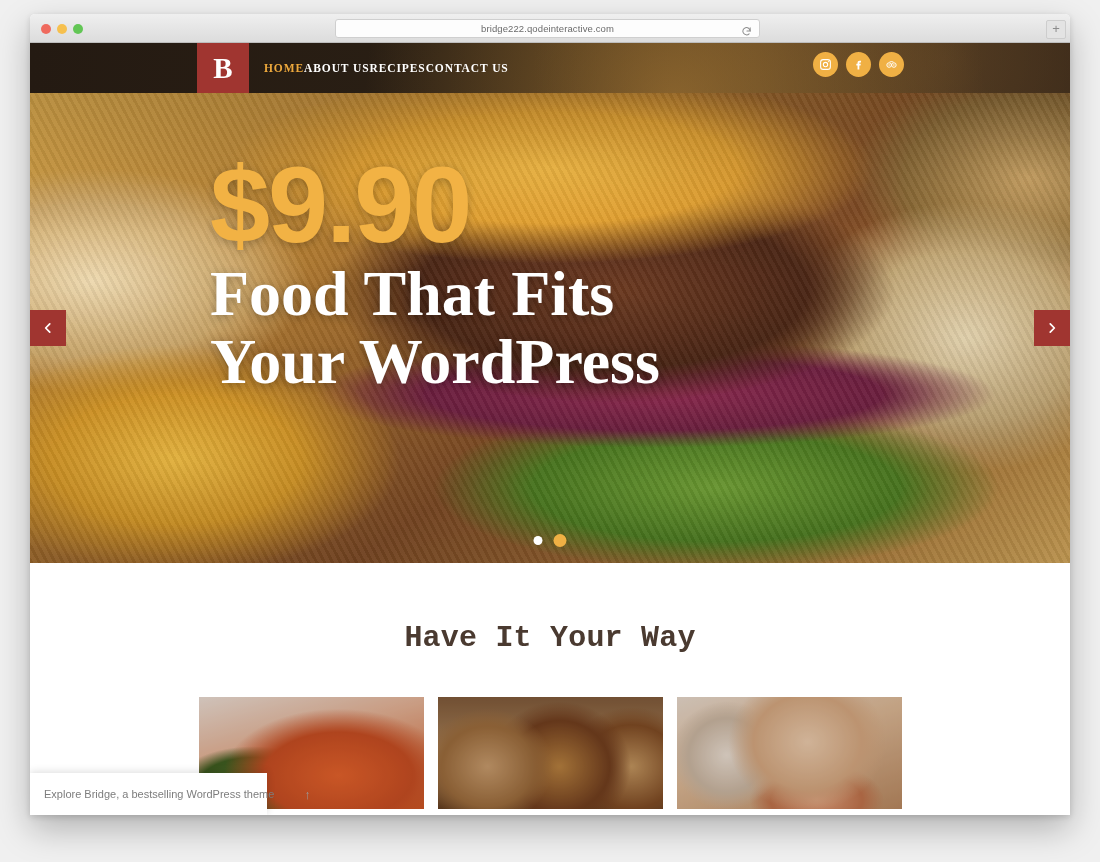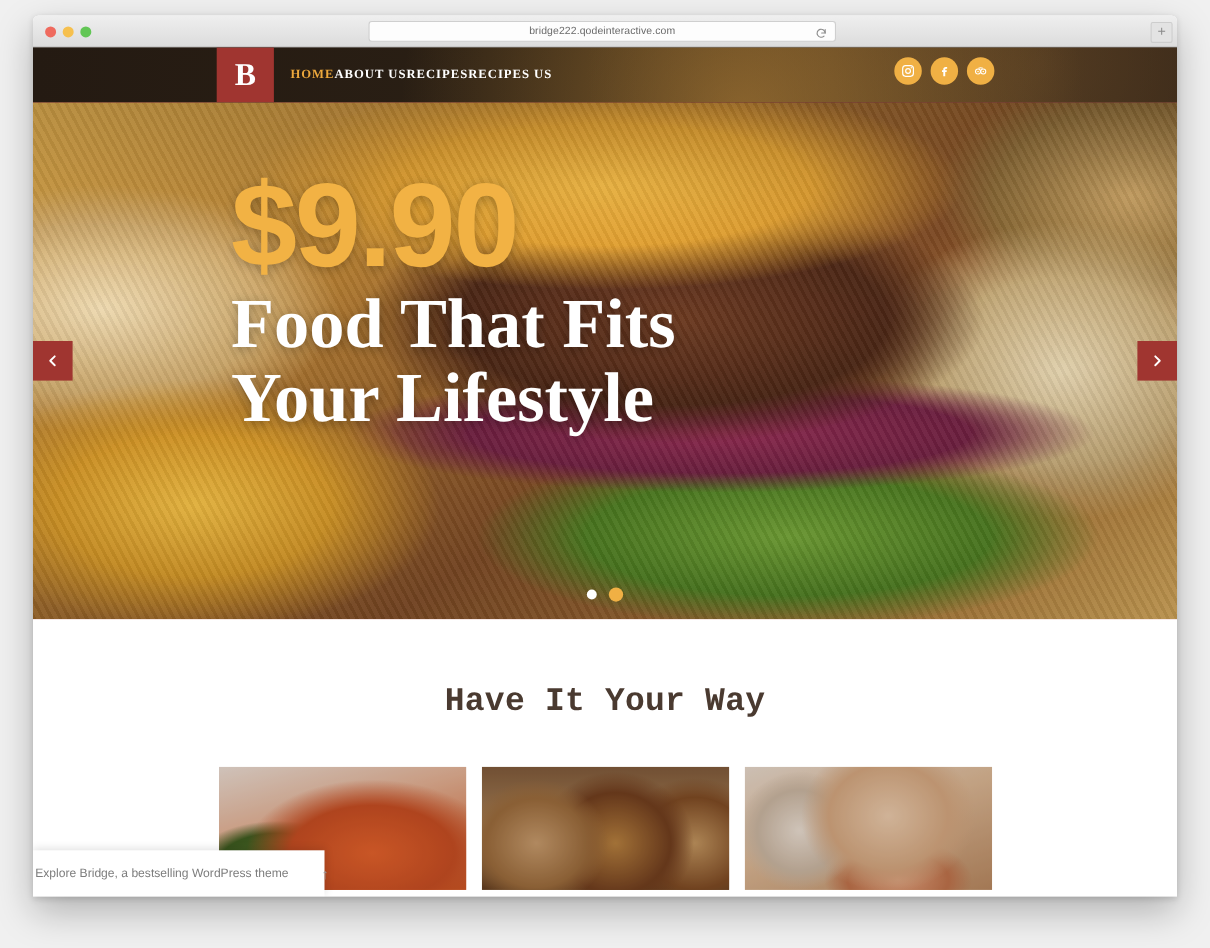--- a/index.html
+++ b/index.html
@@ -231,25 +231,25 @@
   .card-photo::after {
     content: "";
     position: absolute; inset: 0;
     background: rgba(60,35,20,.18);
   }
 
   
   .explore-bar {
     position: absolute;
     left: 0; bottom: 0;
-    width: 265px; height: 42px;
+    width: 237px; height: 42px;
     background: #ffffff;
     box-shadow: 0 -1px 8px rgba(0,0,0,.14);
     display: flex; align-items: center;
-    padding: 0 2px;
+    padding: 0 14px;
     z-index: 20;
   }
   .explore-text {
     font-size: 11px; color: #7d7d7d; white-space: nowrap;
   }
   .explore-sep {
     width: 1px; height: 14px; background: #d8d8d8; margin: 0 14px 0 16px;
   }
   .explore-up { color: #9a9a9a; font-size: 13px; line-height: 1; }
 </style>
@@ -282,21 +282,21 @@
 
     <div class="site-header">
       <div class="logo">
         <span>B</span>
       </div>
 
       <nav class="main-nav">
         <a class="nav-link active" href="#">HOME</a>
         <a class="nav-link" href="#">ABOUT US</a>
         <a class="nav-link" href="#">RECIPES</a>
-        <a class="nav-link" href="#">RECIPES US</a>
+        <a class="nav-link" href="#">CONTACT US</a>
       </nav>
 
       <div class="social-group">
         <div class="social-btn">
           <svg viewBox="0 0 24 24" fill="none" stroke="currentColor" stroke-width="2">
             <rect x="3" y="3" width="18" height="18" rx="5"></rect>
             <circle cx="12" cy="12" r="4"></circle>
               <circle cx="17.4" cy="6.6" r="1.1" fill="currentColor" stroke="none"></circle>
           </svg>
         </div>
@@ -317,21 +317,21 @@
       </div>
     </div>
 
     <div class="hero">
       <div class="hero-photo"></div>
 
       <div class="hero-copy">
         <div class="hero-price">$9.90</div>
         <div class="hero-title">
           <div>Food That Fits</div>
-          <div>Your Lifestyle</div>
+          <div>Your WordPress</div>
         </div>
       </div>
 
       <div class="slider-arrow prev">
         <svg viewBox="0 0 24 24" fill="none" stroke="currentColor" stroke-width="3" stroke-linecap="round" stroke-linejoin="round">
           <path d="M15 5 8 12l7 7"></path>
         </svg>
       </div>
       <div class="slider-arrow next">
         <svg viewBox="0 0 24 24" fill="none" stroke="currentColor" stroke-width="3" stroke-linecap="round" stroke-linejoin="round">

